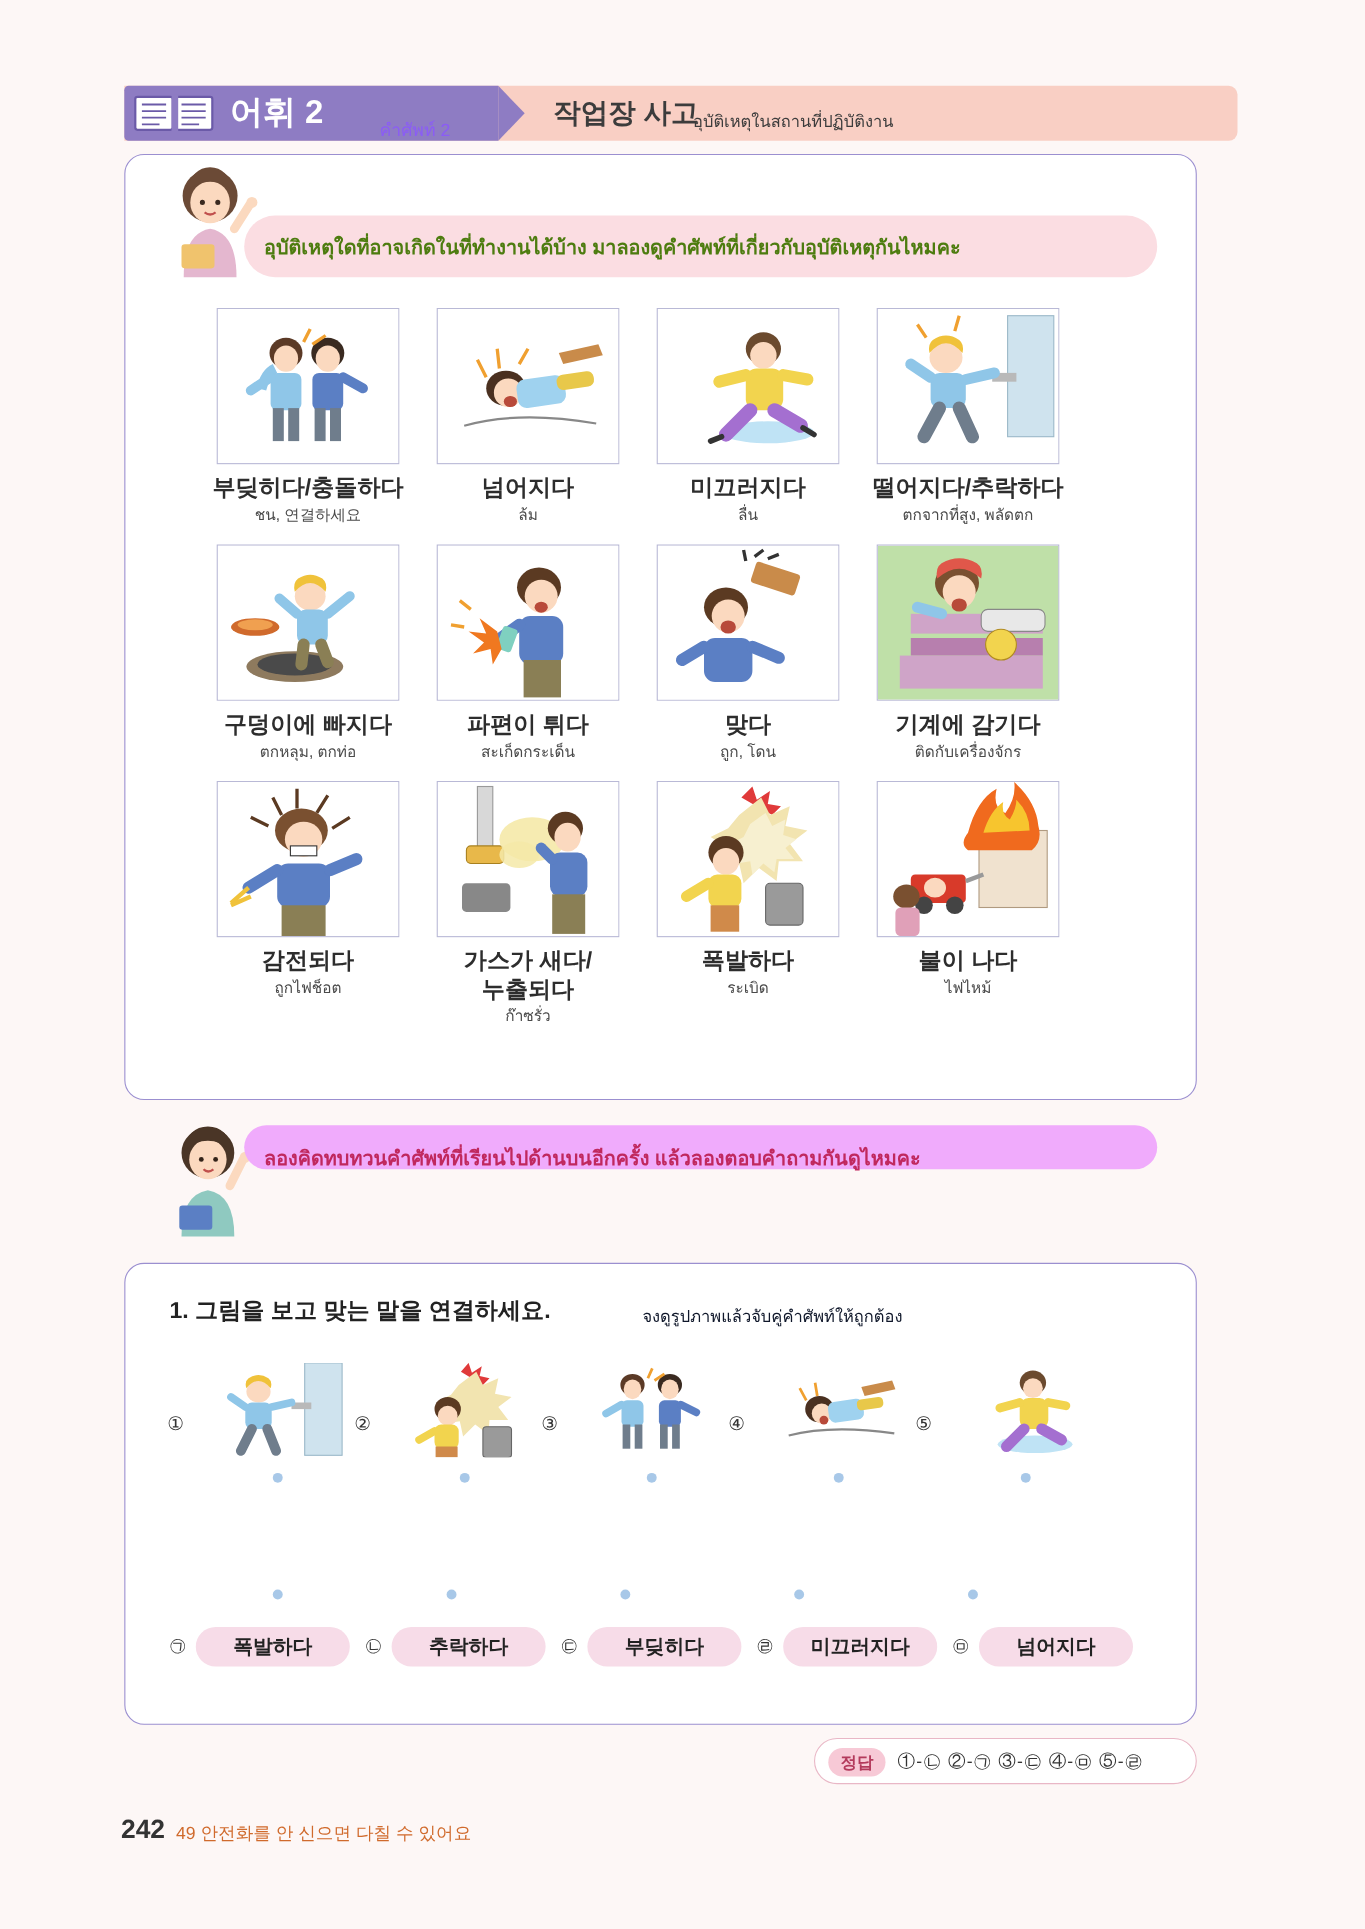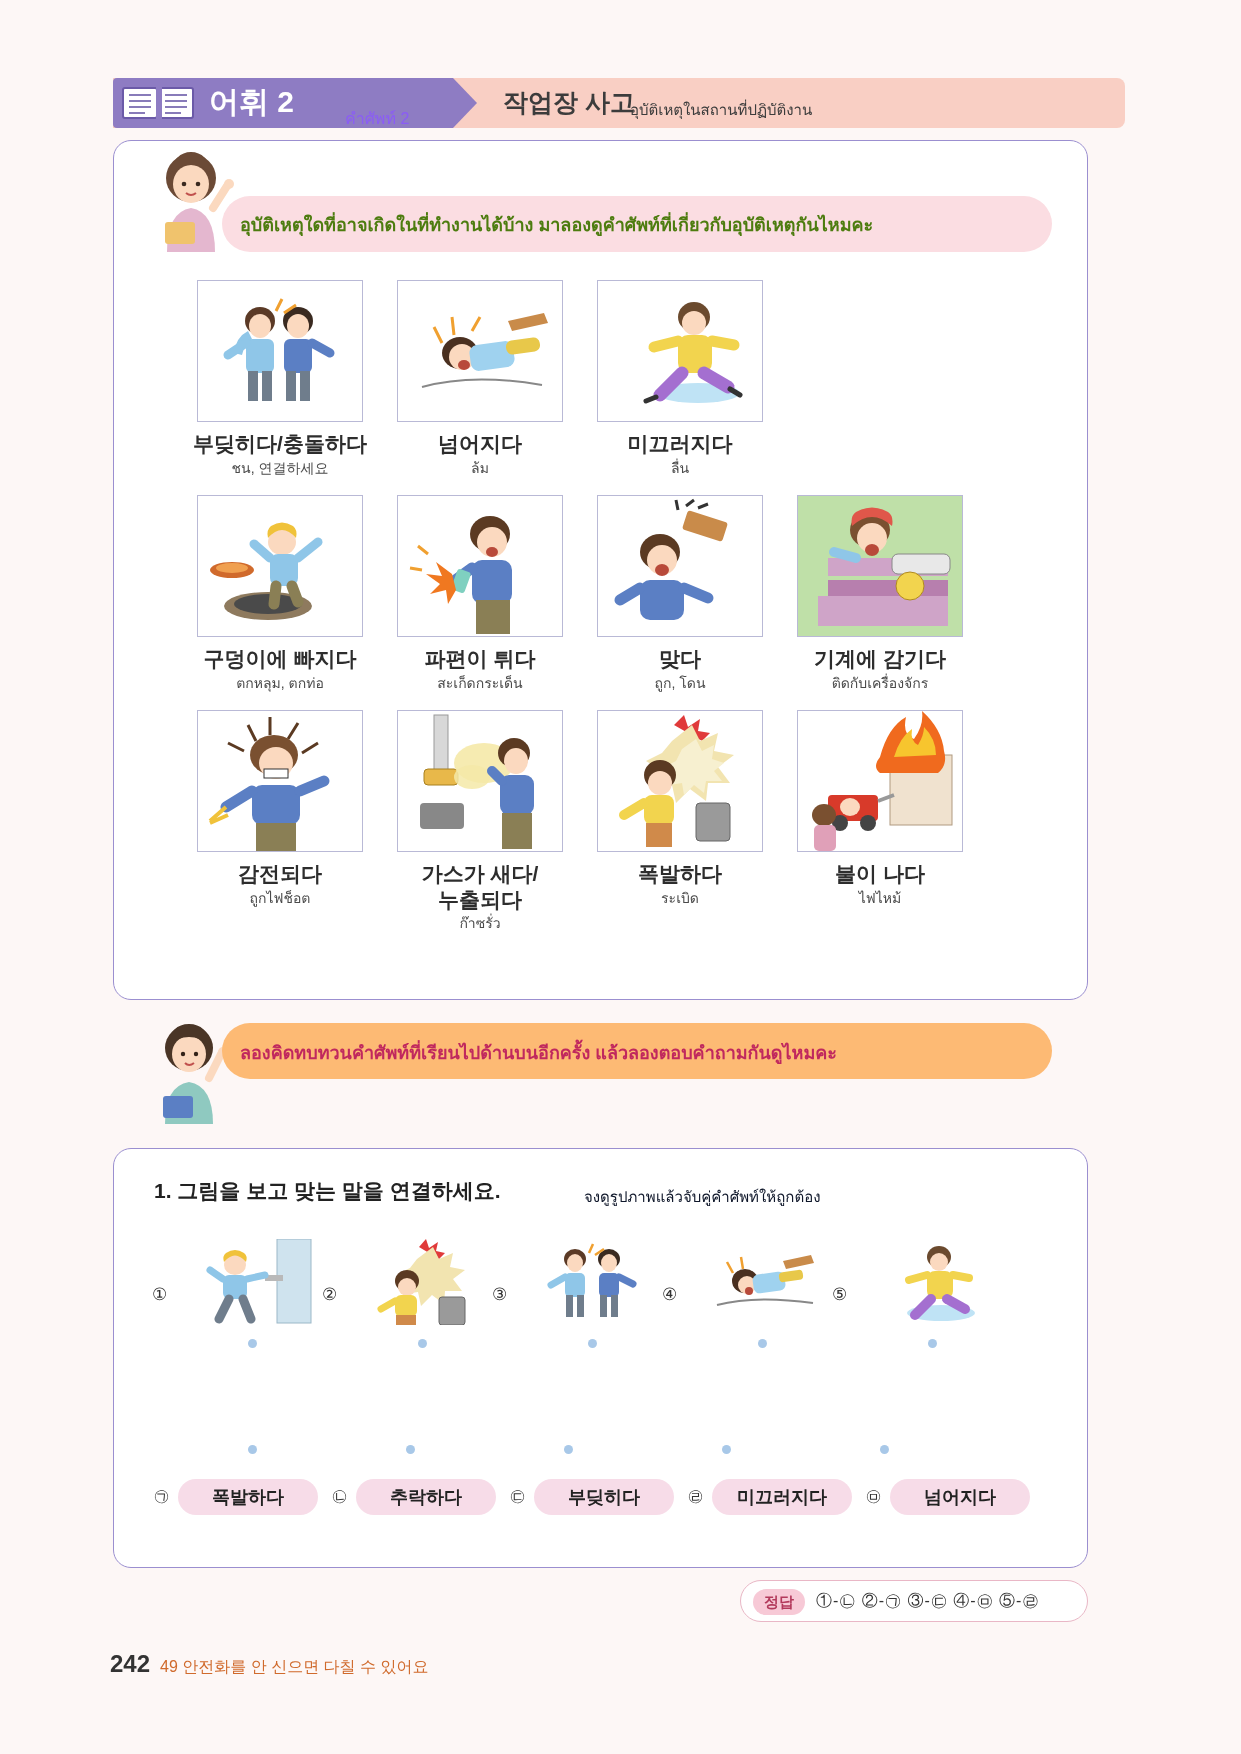--- a/index.html
+++ b/index.html
@@ -106,22 +106,22 @@
   }
   .vth {
     margin-top:3px;
     font-size:14px; color:#4a4a4a;
     line-height:1.2;
   }
 
   
   .bubble2 {
     position:absolute; left:222px; top:1023px;
-    width:830px; height:56px;
-    background:#fdba74;
+    width:830px; height:40px;
+    background:#f0abfc;
     border-radius:28px;
   }
   .bubble2 .txt {
     position:absolute; left:18px; top:15px;
     font-size:18px; color:#c0285e; font-weight:bold;
   }
   .teacher2 {
     position:absolute; left:143px; top:1020px;
     width:96px; height:110px;
   }
@@ -316,20 +316,39 @@
           <path d="M114 60 l22 4" stroke="#f2d44e" stroke-width="11" stroke-linecap="round"></path>
           <path d="M84 92 l-22 22" stroke="#a46fd0" stroke-width="13" stroke-linecap="round"></path>
           <path d="M106 92 l24 14" stroke="#a46fd0" stroke-width="13" stroke-linecap="round"></path>
           <path d="M58 116 l-10 4 M132 108 l10 6" stroke="#333" stroke-width="5" stroke-linecap="round"></path>
         </svg>
       </div>
       <div class="vko">미끄러지다</div>
       <div class="vth">ลื่น</div>
     </div>
 
+    <div class="vcell" style="left:600px;">
+      <div class="vimg">
+        <svg viewBox="0 0 166 142" width="166" height="142">
+          <rect width="166" height="142" fill="#fff"></rect>
+          <rect x="118" y="6" width="42" height="110" fill="#cfe3ee" stroke="#9bb8c8"></rect>
+          <rect x="104" y="58" width="22" height="8" fill="#b9b9b9"></rect>
+          <ellipse cx="62" cy="44" rx="15" ry="14" fill="#fbd9bf"></ellipse>
+          <path d="M47 40 q15 -18 30 0 q2 -8 -3 -12 q-12 -8 -24 0 q-5 4 -3 12z" fill="#f0c23a"></path>
+          <rect x="48" y="58" width="32" height="32" rx="8" fill="#8fc6e8"></rect>
+          <path d="M80 64 l26 -6" stroke="#8fc6e8" stroke-width="10" stroke-linecap="round"></path>
+          <path d="M48 62 l-18 -12" stroke="#8fc6e8" stroke-width="10" stroke-linecap="round"></path>
+          <path d="M56 90 l-14 26" stroke="#6f7d8c" stroke-width="12" stroke-linecap="round"></path>
+          <path d="M74 90 l12 26" stroke="#6f7d8c" stroke-width="12" stroke-linecap="round"></path>
+          <path d="M44 26 l-8 -12 M70 20 l4 -14" stroke="#f0a030" stroke-width="3"></path>
+        </svg>
+      </div>
+      <div class="vko">떨어지다/추락하다</div>
+      <div class="vth">ตกจากที่สูง, พลัดตก</div>
+    </div>
   </div>
 
   <div class="vrow" style="top:215px;">
 
     <div class="vcell" style="left:0px;">
       <div class="vimg">
         <svg viewBox="0 0 166 142" width="166" height="142">
           <rect width="166" height="142" fill="#fff"></rect>
           <ellipse cx="70" cy="110" rx="44" ry="14" fill="#8e7a5e"></ellipse>
           <ellipse cx="70" cy="108" rx="34" ry="10" fill="#4a4a4a"></ellipse>

